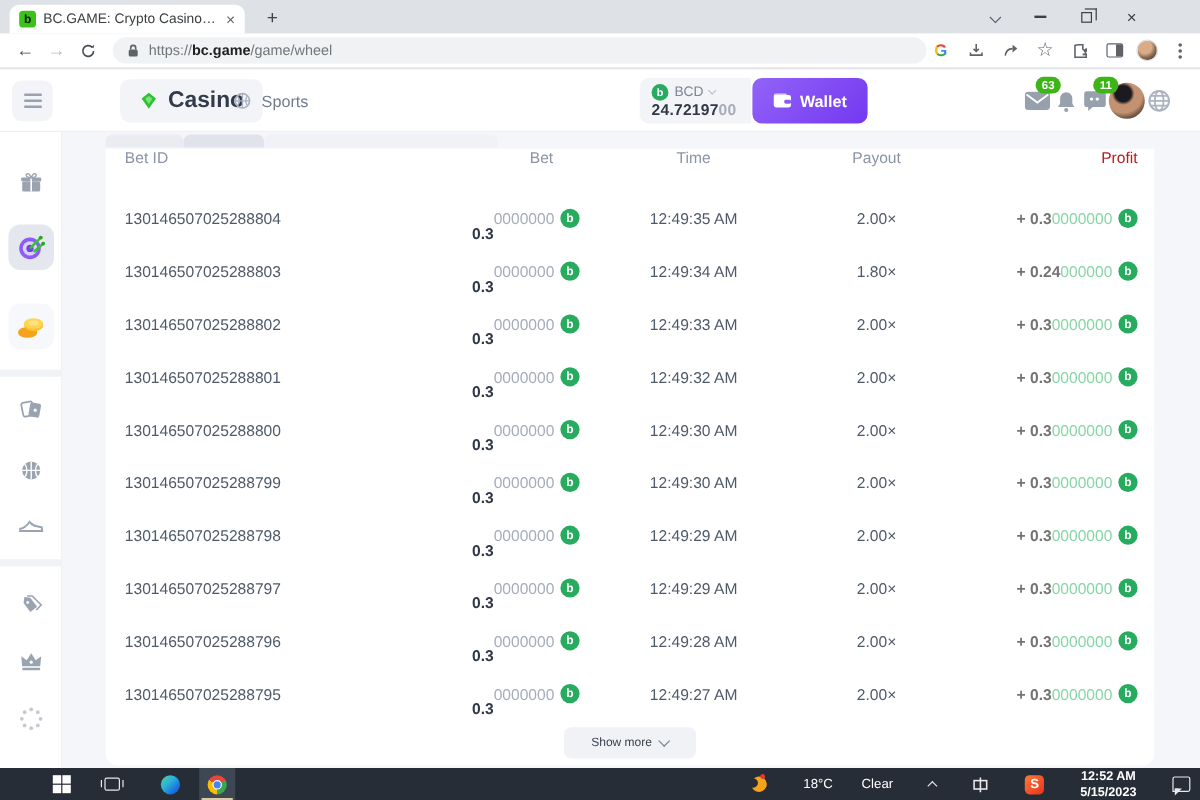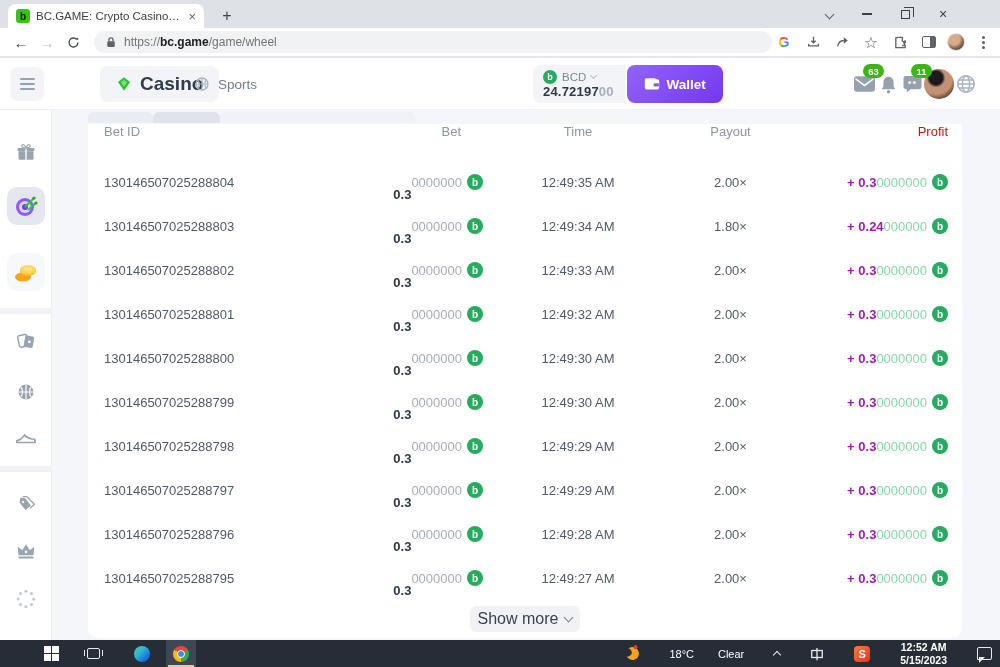--- a/index.html
+++ b/index.html
@@ -87,25 +87,25 @@
   .trow { display:flex; height:44px; align-items:center; font-size:13px; color:#4e5a68; }
   .tc { display:flex; align-items:center; }
   .c-id { width:300px; padding-left:16px; }
   .c-bet { width:95px; justify-content:flex-end; }
   .c-time { width:190px; justify-content:center; }
   .c-payout { width:115px; justify-content:center; }
   .c-profit { flex:1; justify-content:flex-end; padding-right:14px; }
   .th.c-bet { padding-right:22px; }
   .c-bet b { color:#2f3847;margin-top:24px; }
   .c-bet .dim { color:#a4adb9; }
-  .c-profit b { color:#a21caf; }
+  .c-profit b { color:#737373; }
   .c-profit .dimg { color:#87d6a6; }
 
   .showmore { margin:6px auto 0; width:110px; height:26px; background:#f0f2f6; border-radius:6px;
-              display:flex; align-items:center; justify-content:center; gap:7px; font-size:16px; color:#39424e; }
+              display:flex; align-items:center; justify-content:center; gap:7px; font-size:10px; color:#39424e; }
   .chev-dn { width:7px; height:7px; border-right:1.7px solid #7d8794; border-bottom:1.7px solid #7d8794; transform:rotate(45deg); margin-top:-3px; }
 
   
   .taskbar { position:absolute; left:0; right:0; bottom:0; height:27px; background:#262d36; display:flex; align-items:center; color:#fff; }
   .tk { position:absolute; top:0; height:27px; display:flex; align-items:center; justify-content:center; }
   .winlogo { display:grid; grid-template-columns:7px 7px; grid-template-rows:7px 7px; gap:1px; }
   .winlogo i { background:#fff; }
   .taskview { width:13px; height:11px; border:1.4px solid #e8eaec; border-radius:2px; position:relative; }
   .taskview::before { content:""; position:absolute; left:-4px; top:1px; height:6px; border-left:1.4px solid #e8eaec; }
   .taskview::after { content:""; position:absolute; right:-4px; top:1px; height:6px; border-left:1.4px solid #e8eaec; }

